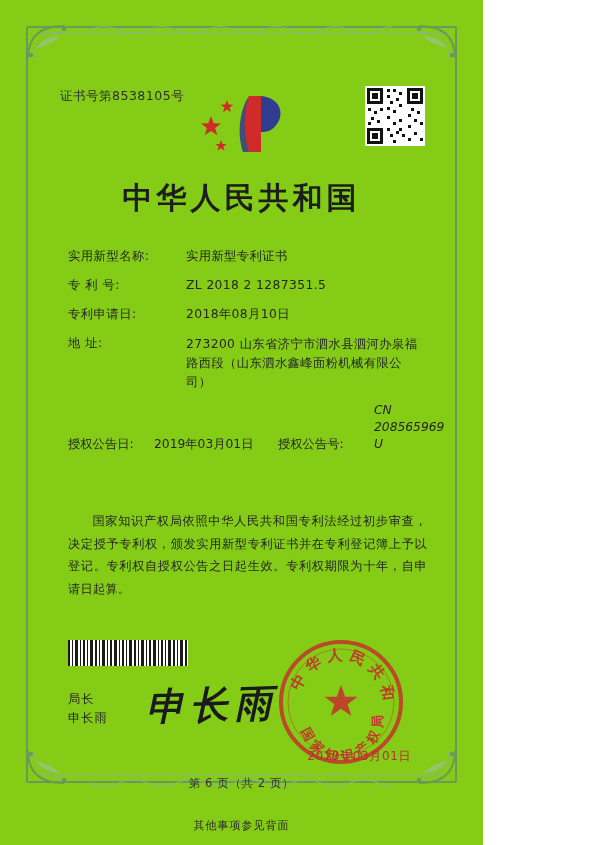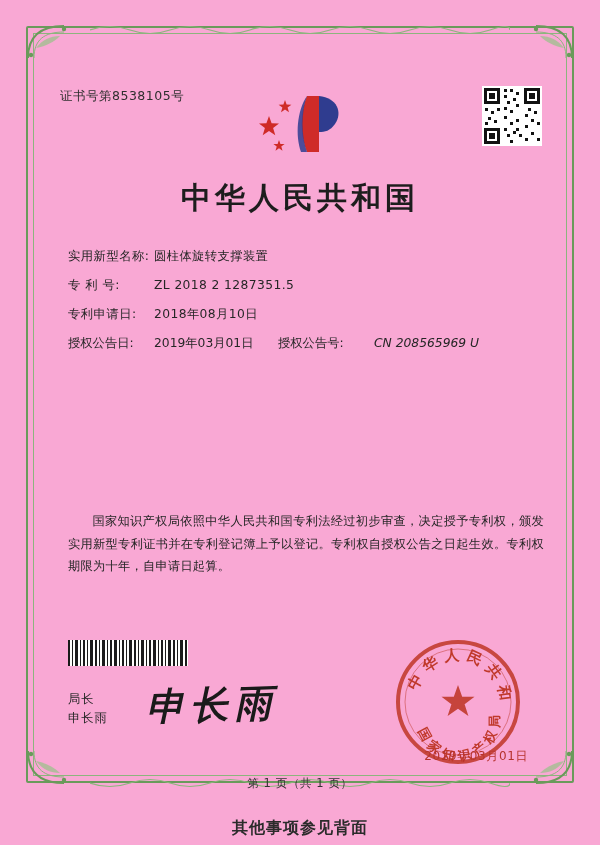--- a/index.html
+++ b/index.html
@@ -10,23 +10,23 @@
     width: 600px;
     height: 845px;
     background: #ffffff;
     font-family: "DejaVu Sans", "Liberation Sans", sans-serif;
     color: #2b2b2b;
     overflow: hidden;
   }
 
   .page {
     position: relative;
-    width: 600px;
+    width: 483px;
     height: 845px;
-    background: #f9a8d4;
+    background: #84cc16;
   }
 
   
   .border-outer {
     position: absolute;
     left: 26px;
     top: 26px;
     right: 26px;
     bottom: 62px;
     border: 2px solid #6a9a5b;
@@ -107,20 +107,21 @@
     right: 58px;
     top: 248px;
     font-size: 12.3px;
     line-height: 1.35;
     color: #262626;
   }
   .row {
     display: flex;
     align-items: flex-start;
     margin-bottom: 12.5px;
+    gap: 32px;
   }
   .row .lbl {
     flex: 0 0 86px;
     letter-spacing: 0.5px;
     color: #262626;
     white-space: nowrap;
   }
   .row .val {
     flex: 1 1 auto;
     letter-spacing: 0.4px;
@@ -212,24 +213,23 @@
     text-align: center;
     font-size: 11.5px;
     color: #333;
     letter-spacing: 0.6px;
   }
   .footnote {
     position: absolute;
     left: 0; right: 0;
     top: 818px;
     text-align: center;
-    font-size: 16px;
+    font-size: 11px;
     color: #2b2b2b;
     letter-spacing: 1px;
-    font-weight: bold;
   }
 </style>
 </head>
 <body>
 
 <div class="page">
 
   <div class="border-outer"></div>
   <div class="border-inner"></div>
 
@@ -344,29 +344,33 @@
       <path d="M74 10 C92 12 98 26 90 38 C85 45 80 46 74 46 Z" fill="#2f3c8f"></path>
       <path d="M62 10 C56 26 56 50 62 66 L56 66 C50 50 52 24 62 10 Z" fill="#2f3c8f" opacity="0.85"></path>
     </svg>
   </div>
 
   <div class="title">中华人民共和国</div>
 
   <div class="fields">
     <div class="row">
       <div class="lbl">实用新型名称:</div>
-      <div class="val">圆柱体旋转支撑装置</div>
+      <div class="val">实用新型专利证书</div>
     </div>
     <div class="row">
       <div class="lbl">专 利 号:</div>
       <div class="val">ZL 2018 2 1287351.5</div>
     </div>
     <div class="row">
       <div class="lbl">专利申请日:</div>
       <div class="val">2018年08月10日</div>
+    </div>
+    <div class="row tall">
+      <div class="lbl">地 址:</div>
+      <div class="val wrap">273200 山东省济宁市泗水县泗河办泉福路西段（山东泗水鑫峰面粉机械有限公司）</div>
     </div>
     <div class="grant-row">
       <div class="g1-lbl">授权公告日:</div>
       <div class="g1-val">2019年03月01日</div>
       <div class="g2-lbl">授权公告号:</div>
       <div class="g2-val">CN 208565969 U</div>
     </div>
   </div>
 
   <div class="body-text">
@@ -432,16 +436,16 @@
       <text font-family="'DejaVu Sans','Liberation Sans',sans-serif" font-size="13" font-weight="bold" fill="#c0392b" letter-spacing="5">
         <textPath href="#sealArcBot" startOffset="14%">国家知识产权局</textPath>
       </text>
       <g transform="translate(66,66)">
         <polygon points="0,-17 4.2,-5.2 16.5,-5.2 6.6,2.2 10.4,14 0,6.8 -10.4,14 -6.6,2.2 -16.5,-5.2 -4.2,-5.2" fill="#c0392b" opacity="0.9"></polygon>
       </g>
     </svg>
   </div>
   <div class="seal-date">2019年03月01日</div>
 
-  <div class="page-num">第 1 页（共 1 页）</div>
+  <div class="page-num">第 6 页（共 2 页）</div>
   <div class="footnote">其他事项参见背面</div>
 
 </div>
 
 </body></html>

